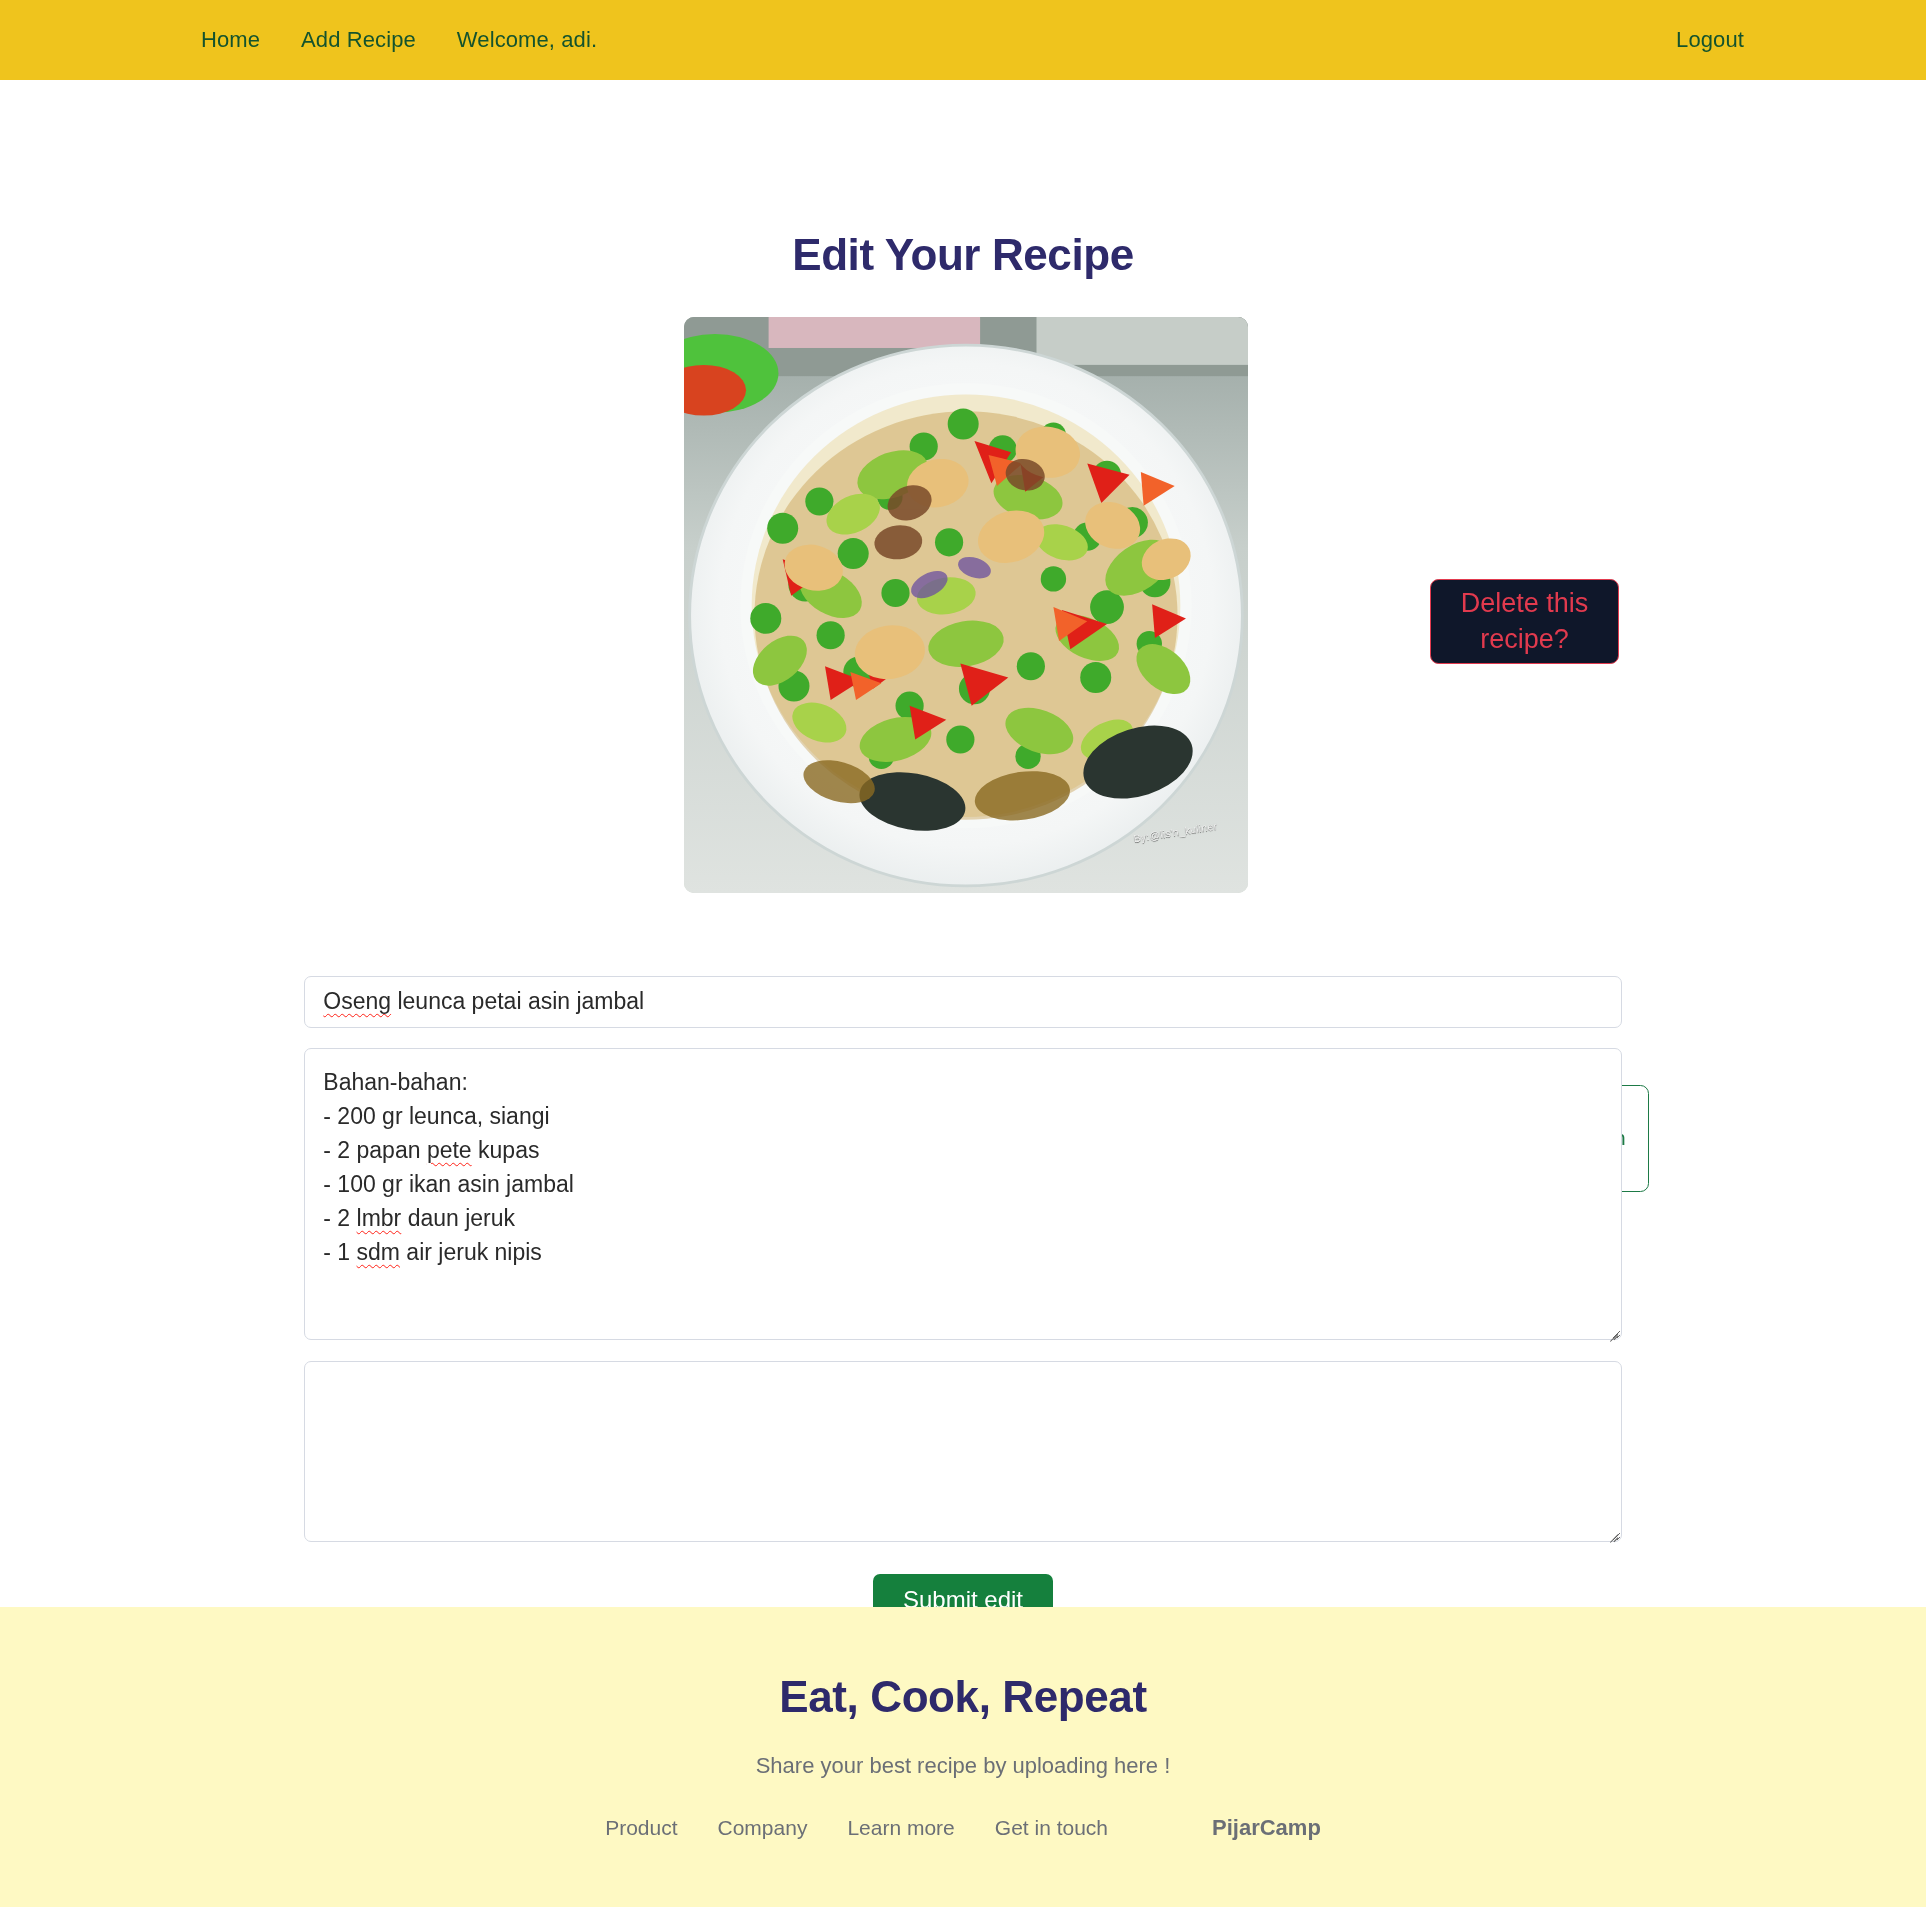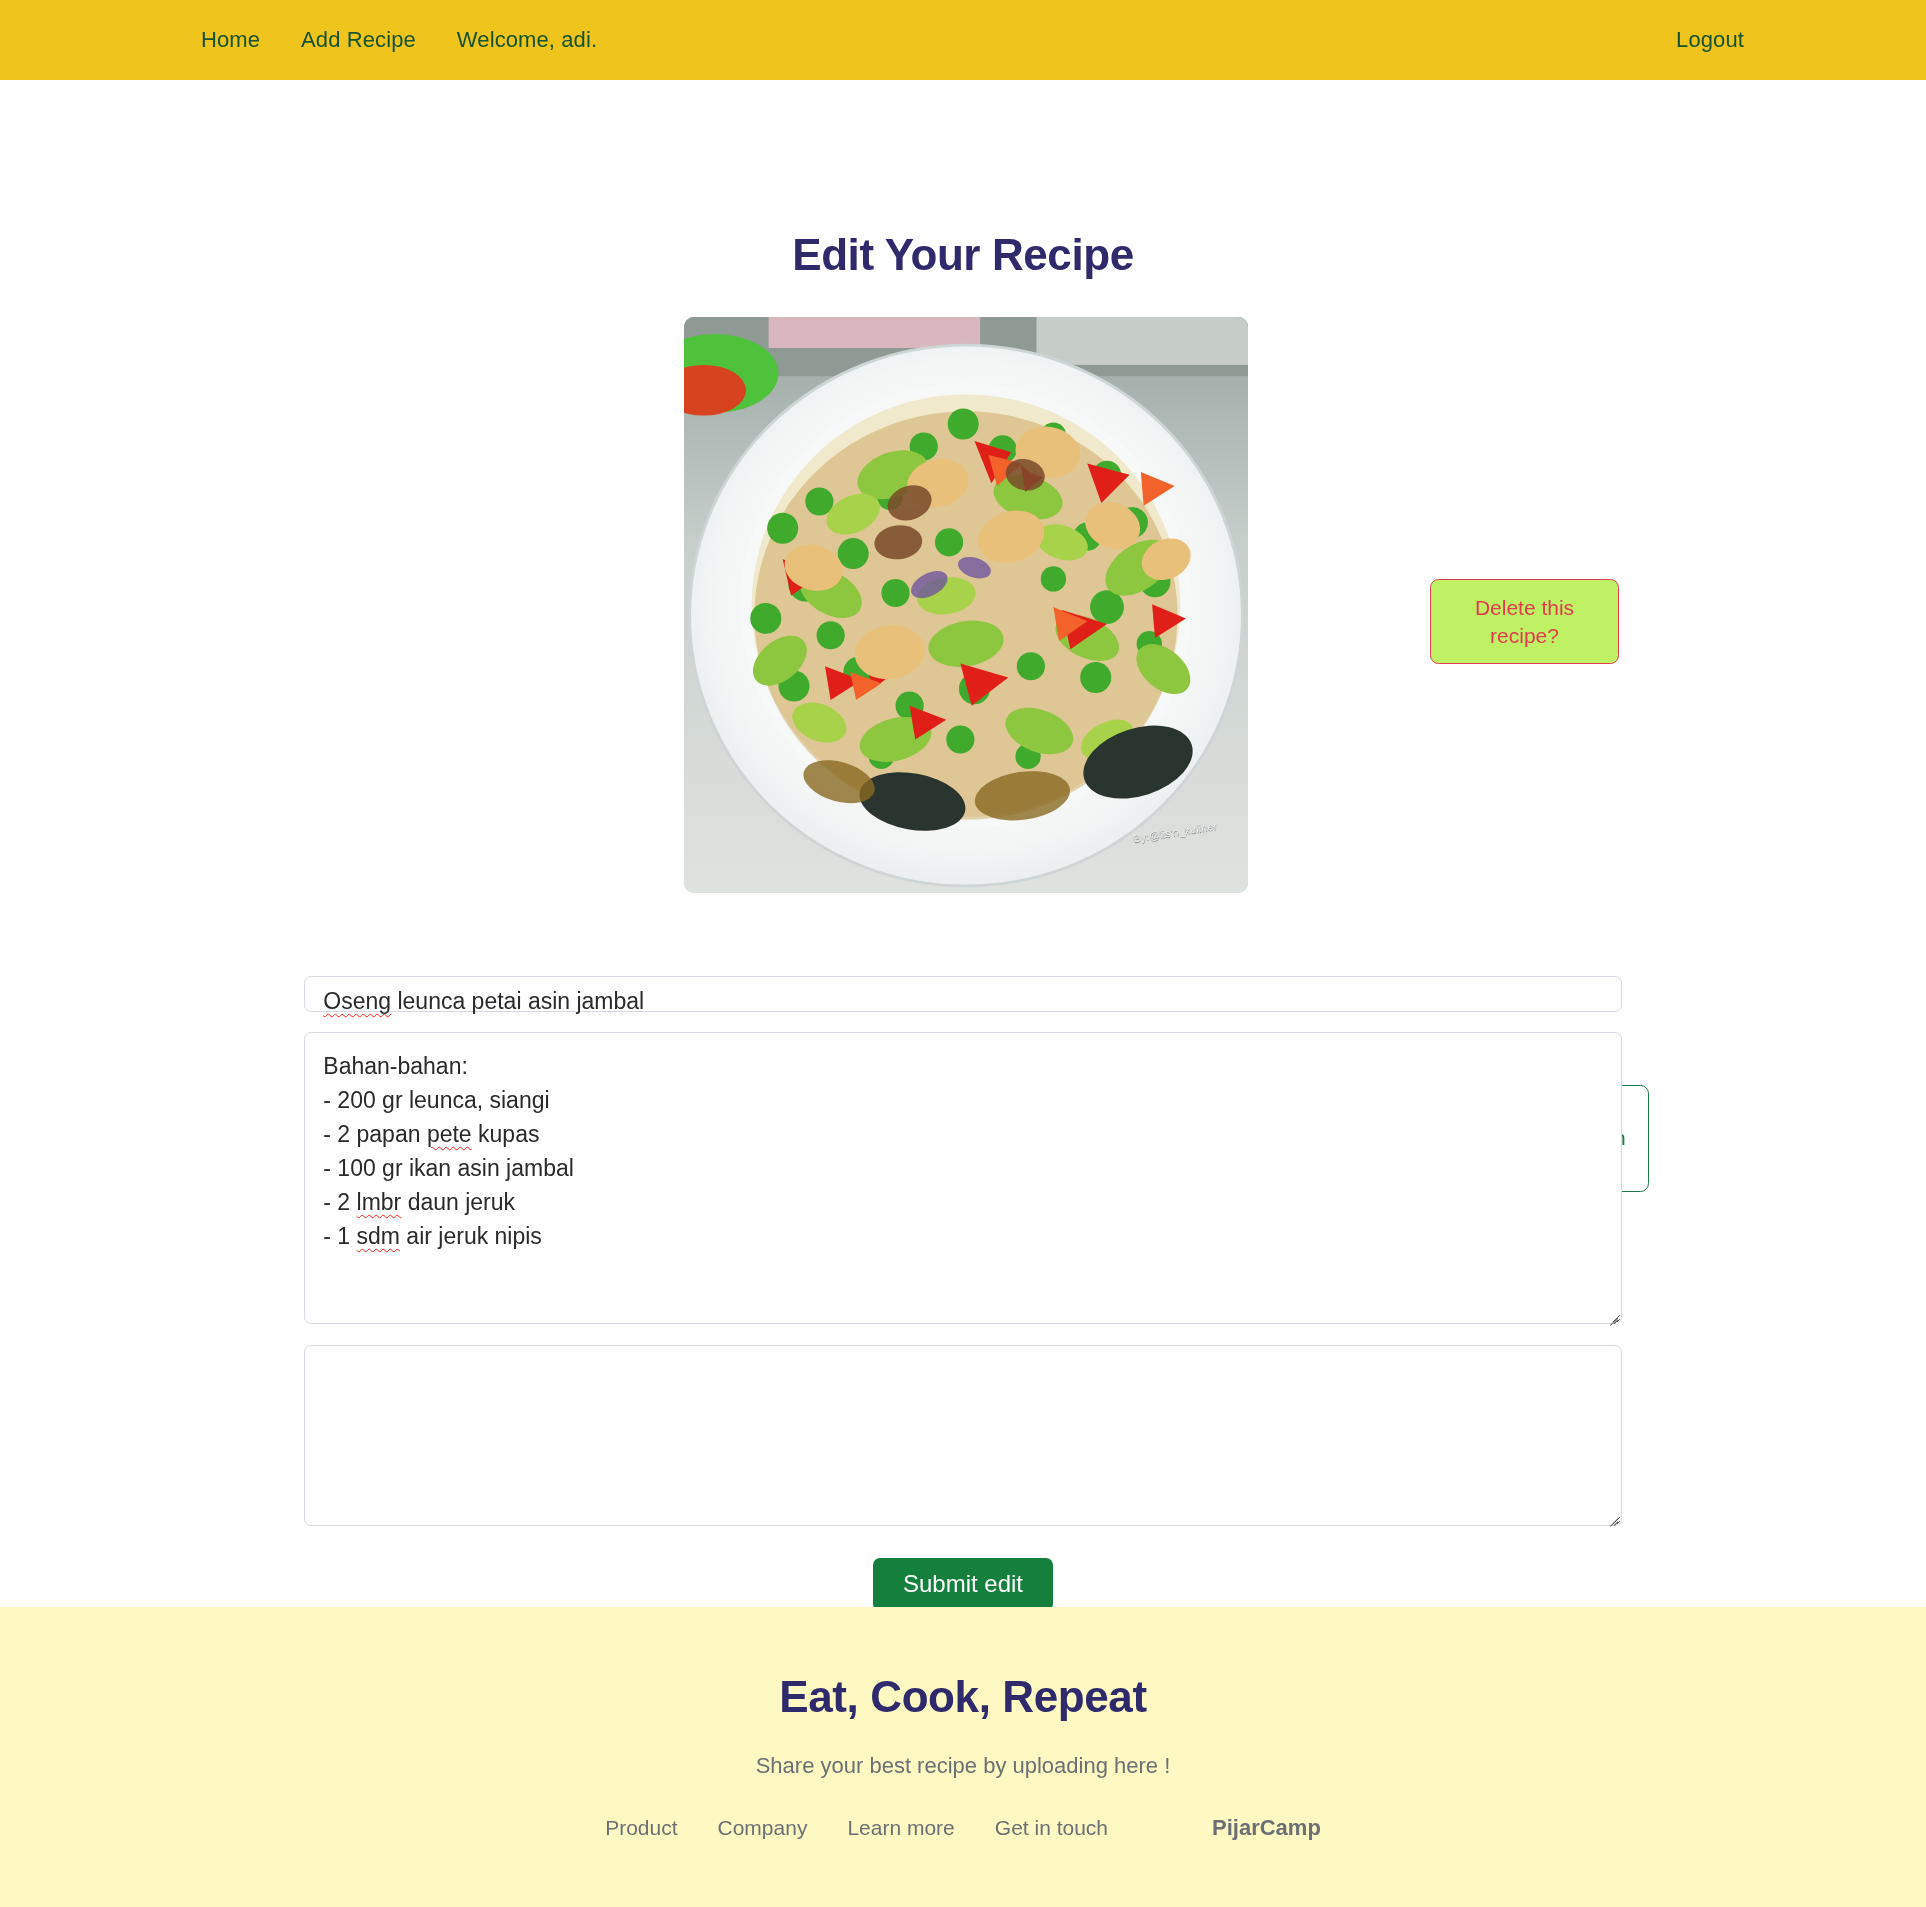--- a/index.html
+++ b/index.html
@@ -113,23 +113,23 @@
   }
 
   .delete-btn {
     position: absolute;
     left: 1430px;
     top: 262px;
     width: 189px;
     height: 85px;
     border: 1.4px solid #e23a4e;
     border-radius: 8.5px;
-    background: #bef264;
+    background: #0f172a;
     color: #e23a4e;
-    font-size: 21px;
+    font-size: 27px;
     line-height: 1.33;
     font-family: "Liberation Sans", sans-serif;
     cursor: pointer;
     display: flex;
     align-items: center;
     justify-content: center;
     text-align: center;
     padding: 0 10px;
   }
   .confirm-btn {
@@ -166,21 +166,21 @@
     width: 1318px;
     border: 0.7px solid #d6dae3;
     border-radius: 7px;
     background: #fff;
     font-family: "Liberation Sans", sans-serif;
     font-size: 23px;
     color: #2a2a2a;
     padding: 15.5px 18.3px;
     outline: none;
   }
-  .text-input { height: 36px; padding-top: 11.3px; padding-bottom: 11.3px; }
+  .text-input { height: 52px; padding-top: 11.3px; padding-bottom: 11.3px; }
   .spellcheck { text-decoration: underline; text-decoration-style: wavy; text-decoration-color: #ff2116; text-decoration-thickness: 1.4px; text-underline-offset: 3.5px; }
   .text-area {
     margin-top: 20.4px;
     resize: vertical;
     line-height: 1.48;
     white-space: pre-wrap;
     overflow: hidden;
   }
   #ingredients-area { height: 292px; }
   #steps-area { height: 181px; }

